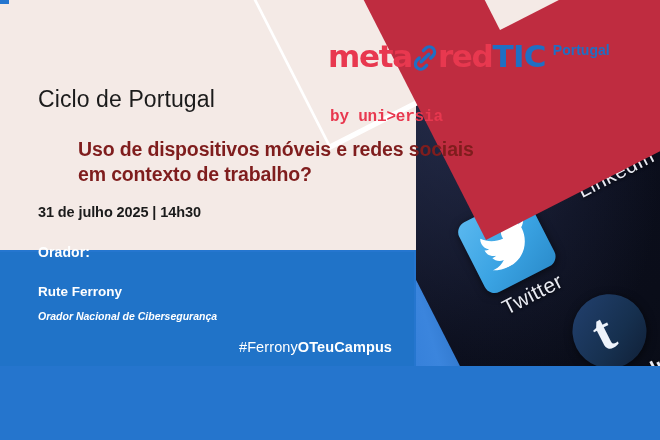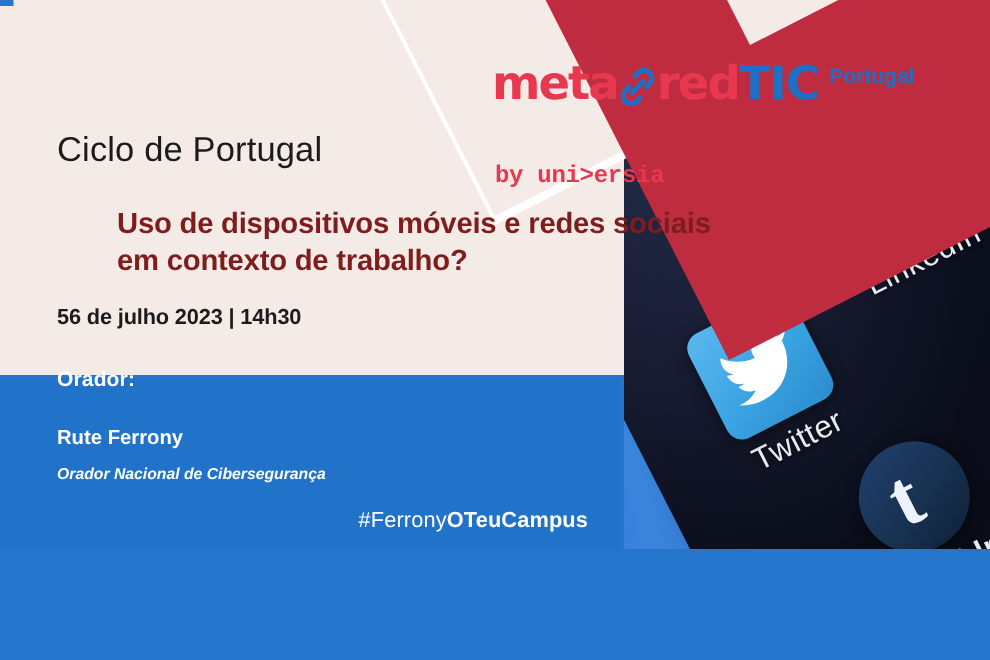--- a/index.html
+++ b/index.html
@@ -371,21 +371,21 @@
 
   <div class="speaker-box"></div>
   <div class="speaker-label">Orador:</div>
   <div class="speaker-name">Rute Ferrony</div>
   <div class="speaker-org">Orador Nacional de Cibersegurança</div>
 
   <div class="hashtag"><span>#Ferrony</span><b>OTeuCampus</b></div>
 
   <div class="kicker">Ciclo de Portugal</div>
   <div class="headline">Uso de dispositivos móveis e redes sociais em contexto de trabalho?</div>
-  <div class="datetime">56 de julho 2023 | 14h30</div>
+  <div class="datetime">31 de julho 2025 | 14h30</div>
 
   <div class="logo">
     <div class="logo-row1">
       <span class="logo-meta">meta</span>
       <svg class="logo-link" viewBox="0 0 26 26">
         <g fill="none" stroke="#1f6fc4" stroke-width="3.4" stroke-linecap="round">
           <path d="M9.2 16.8 L16.8 9.2"></path>
           <path d="M11.4 5.6 L13.6 3.4 a5.2 5.2 0 0 1 7.4 7.4 L18.8 13"></path>
           <path d="M14.6 20.4 L12.4 22.6 a5.2 5.2 0 0 1 -7.4 -7.4 L7.2 13"></path>
         </g>

